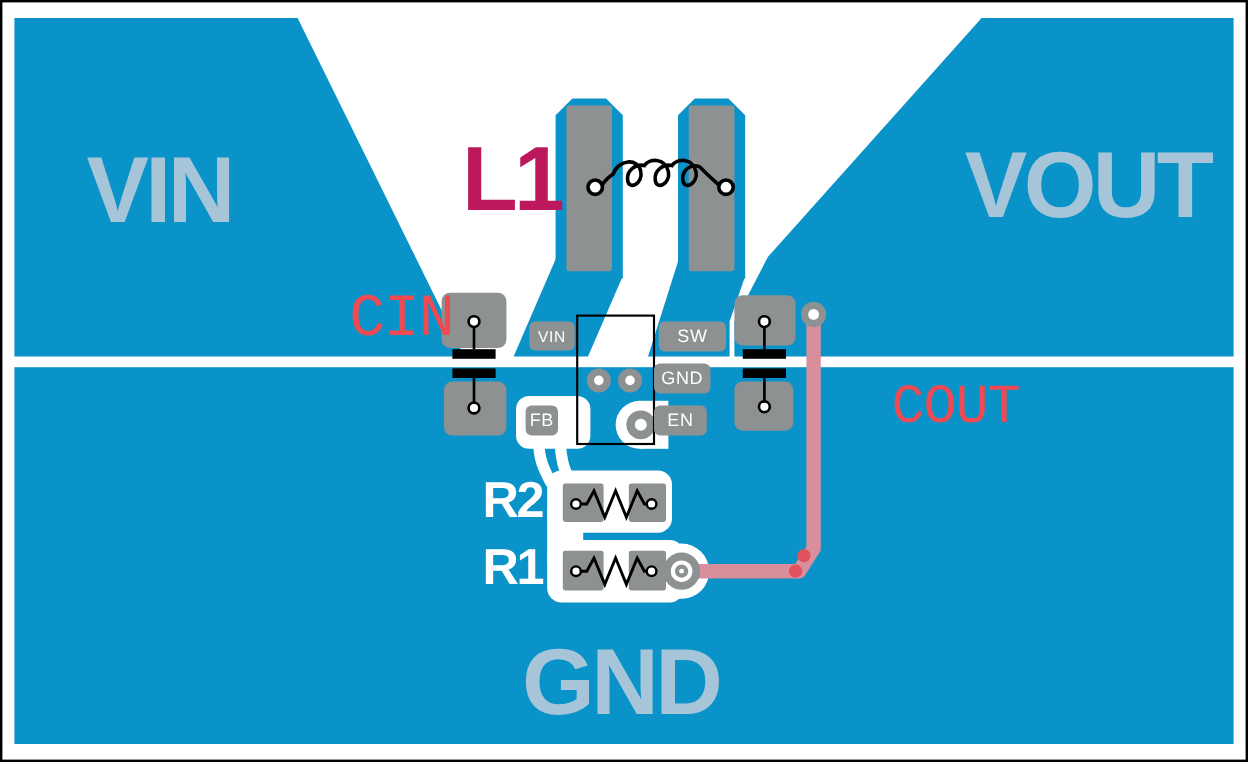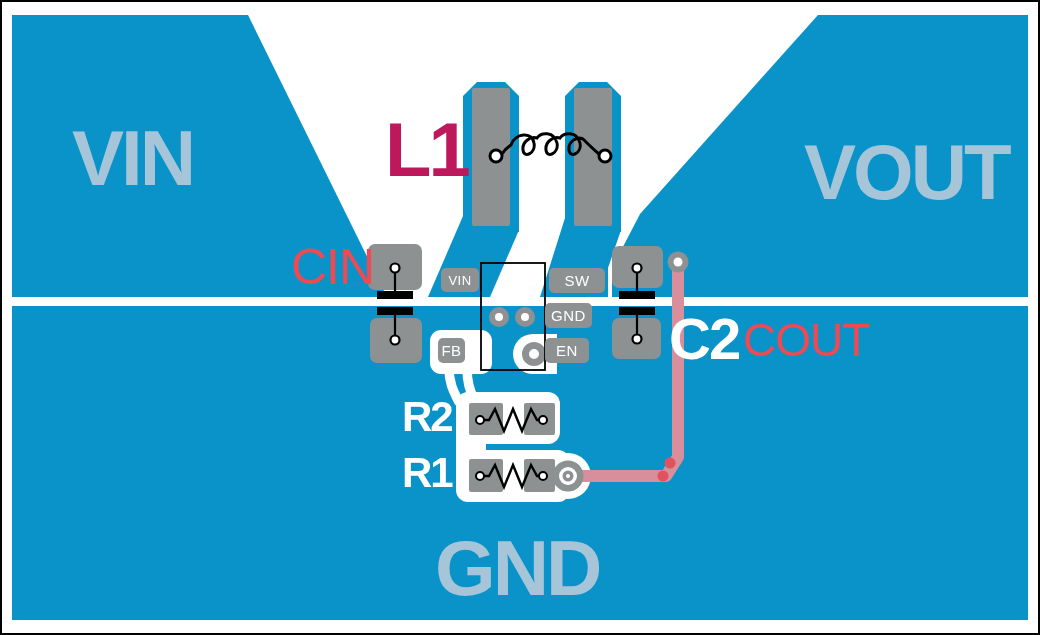--- a/index.html
+++ b/index.html
@@ -11,21 +11,21 @@
   .pad{fill:var(--pad);}
   .sym{stroke:#000;fill:none;}
   .term{fill:#fff;stroke:#000;}
   .bar{fill:#000;}
   .redtrace{stroke:var(--trace);fill:none;stroke-linejoin:round;stroke-linecap:butt;}
   .reddot{fill:var(--trace-dot);}
   .lbl{position:absolute;line-height:1;white-space:nowrap;font-weight:bold;}
   .net{color:var(--net-text);font-size:78px;letter-spacing:-3px;}
   .refblack{color:#be185d;font-size:76px;letter-spacing:-3px;}
   .refwhite{color:#fff;letter-spacing:-2px;}
-  .refred{color:var(--highlight);font-weight:normal;letter-spacing:-1px;}
+  .refred{color:var(--highlight);font-weight:normal;letter-spacing:-1px;font-family:Liberation Mono, monospace;}
   .chip{position:absolute;background:var(--pad);color:#fff;border-radius:5px;
         display:flex;align-items:center;justify-content:center;
         font-size:15px;font-weight:400;letter-spacing:0.5px;}
 </style>
 </head>
 <body>
 
 <div class="board">
 
   <svg width="1036" height="631" viewBox="0 0 1036 631">
@@ -139,23 +139,22 @@
     </g>
   </svg>
 
   <div class="chip" style="left:439px;top:266px;width:38px;height:24px;font-size:13px;">VIN</div>
   <div class="chip" style="left:547px;top:266px;width:56px;height:25px;">SW</div>
   <div class="chip" style="left:543px;top:301px;width:47px;height:25px;">GND</div>
   <div class="chip" style="left:543px;top:336px;width:44px;height:25px;">EN</div>
   <div class="chip" style="left:436px;top:336px;width:27px;height:25px;">FB</div>
 
   <div class="lbl net" style="left:70px;top:117px;">VIN</div>
-  <div class="lbl net" style="left:802px;top:131px;">VOUT</div>
+  <div class="lbl net" style="left:802px;top:113px;">VOUT</div>
   <div class="lbl net" style="left:433px;top:527px;">GND</div>
 
   <div class="lbl refblack" style="left:383px;top:110px;">L1</div>
   <div class="lbl refred" style="left:289px;top:240px;font-size:50px;">CIN</div>
-  <div class="lbl refwhite" style="left:667px;top:308px;font-size:58px;">C2</div>
   <div class="lbl refred" style="left:741px;top:315px;font-size:46px;">COUT</div>
   <div class="lbl refwhite" style="left:400px;top:394px;font-size:42px;">R2</div>
   <div class="lbl refwhite" style="left:400px;top:450px;font-size:42px;">R1</div>
 
 </div>
 
 </body></html>

